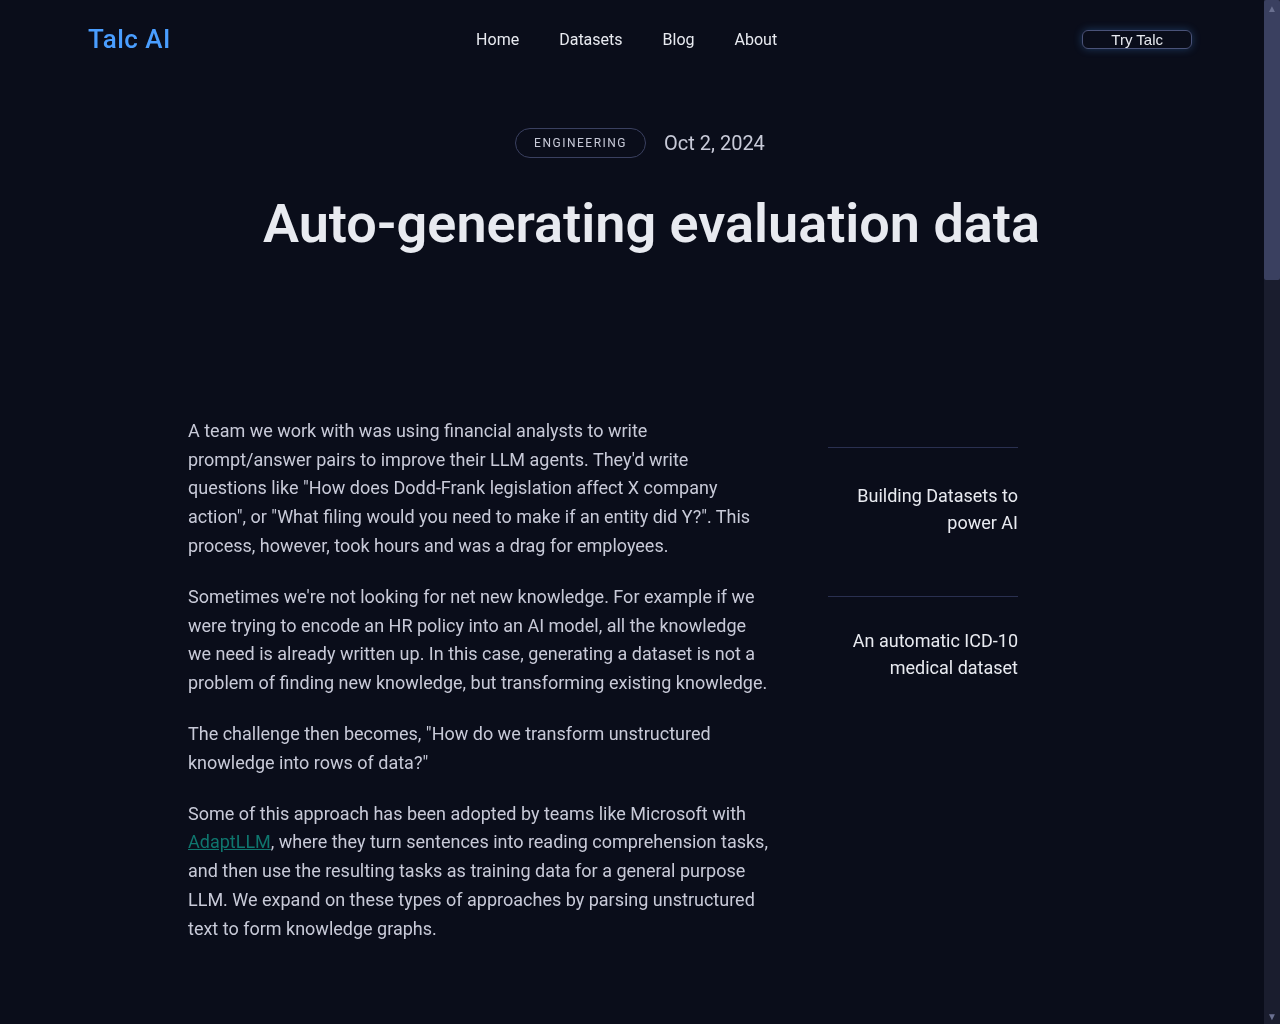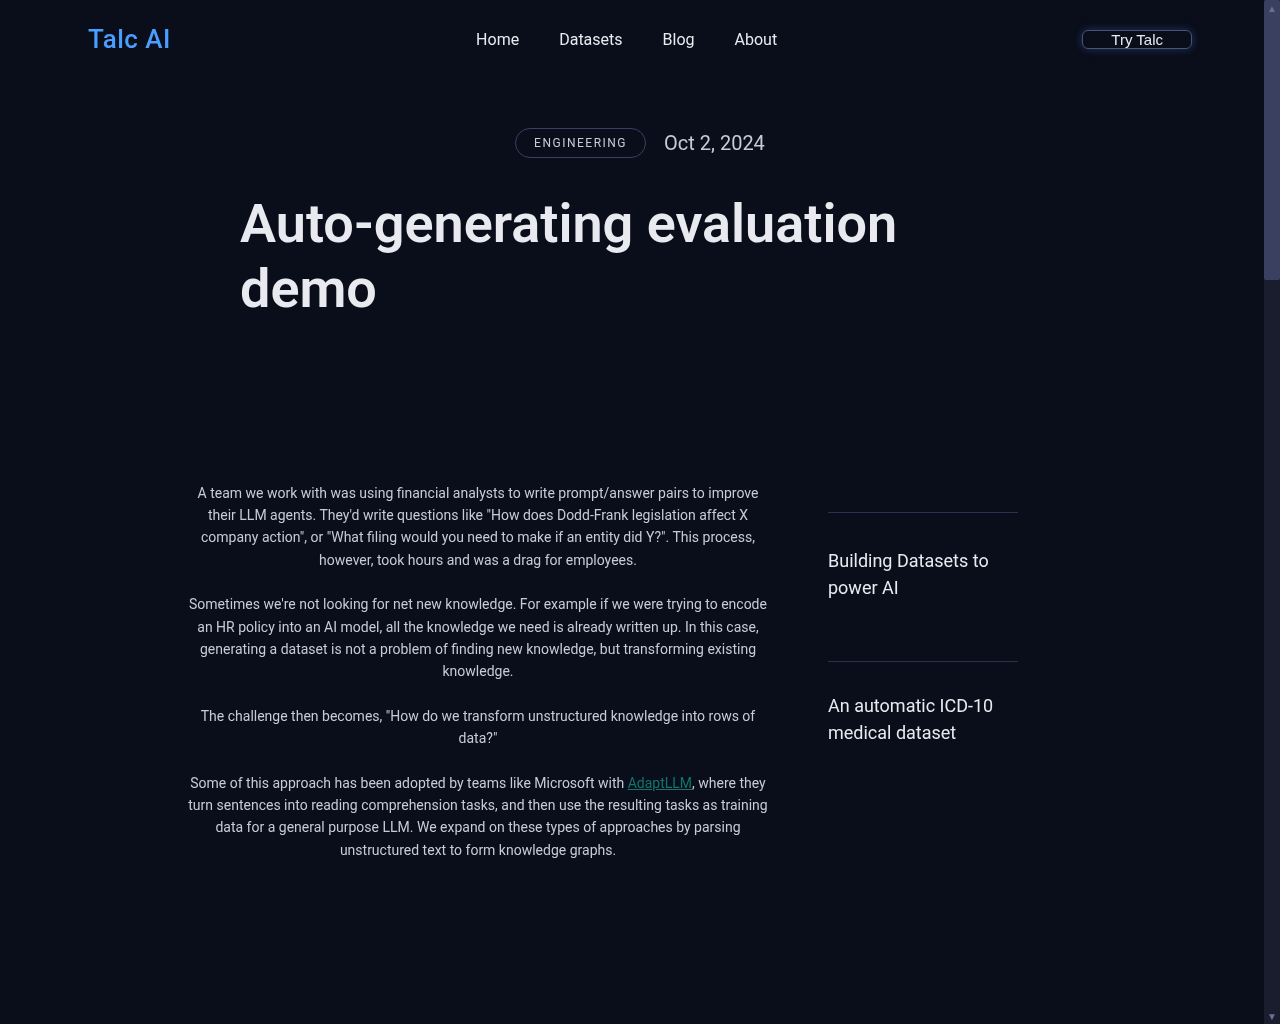--- a/index.html
+++ b/index.html
@@ -50,21 +50,21 @@
       border: 1px solid #4a5278;
       color: #e8eaf0;
       padding: 0 28px;
       border-radius: 6px;
       font-size: 15px;
       cursor: pointer;
       box-shadow: 0 0 8px rgba(74, 158, 255, 0.3);
     }
     
     .hero {
-      text-align: left;
+      text-align: right;
       padding: 50px 48px 90px;
       max-width: 1200px;
       margin: 0 auto;
     }
     
     .meta-row {
       display: flex;
       align-items: center;
       justify-content: center;
       gap: 18px;
@@ -116,24 +116,23 @@
     }
     
     .tldr-link {
       color: #c8cad8;
       text-decoration: underline;
       cursor: pointer;
     }
     
     .paragraph {
       color: #c8cad8;
-      font-size: 14px;
+      font-size: 18px;
       line-height: 1.6;
       margin-bottom: 22px;
-      text-align: center;
     }
     
     .italic {
     }
     
     .inline-link {
       color: #0f766e;
       text-decoration: underline;
       cursor: pointer;
     }
@@ -151,20 +150,21 @@
     
     .sidebar-title {
       font-size: 24px;
       font-weight: 500;
       color: #e8eaf0;
       text-align: right;
       margin-bottom: 40px;
     }
     
     .popular-post {
+      text-align: right;
       color: #e8eaf0;
       font-size: 18px;
       line-height: 1.5;
       margin-bottom: 30px;
       cursor: pointer;
       padding-bottom: 30px;
     }
     
     .popular-post-divider {
       border: none;
@@ -219,21 +219,21 @@
     <a class="nav-link">About</a>
   </nav>
   <button class="try-button">Try Talc</button>
 </header>
 
 <section class="hero">
   <div class="meta-row">
     <span class="category-badge">ENGINEERING</span>
     <span class="date">Oct 2, 2024</span>
   </div>
-  <h1 class="title">Auto-generating evaluation demo</h1>
+  <h1 class="title">Auto-generating evaluation data</h1>
 </section>
 
 <div class="content-wrapper">
   <article class="article">
 
     <p class="paragraph">A team we work with was using financial analysts to write prompt/answer pairs to improve their LLM agents. They'd write questions like "How does Dodd-Frank legislation affect X company action", or "What filing would you need to make if an entity did Y?". This process, however, took hours and was a drag for employees.</p>
 
 
     <p class="paragraph">
       <span>Sometimes we're not looking for net new knowledge. For example if we were trying to encode an HR policy into an AI model, all the knowledge we need is already written up. In this case, generating a dataset is not a problem of finding new knowledge, but </span><span class="italic">transforming existing knowledge.</span>

